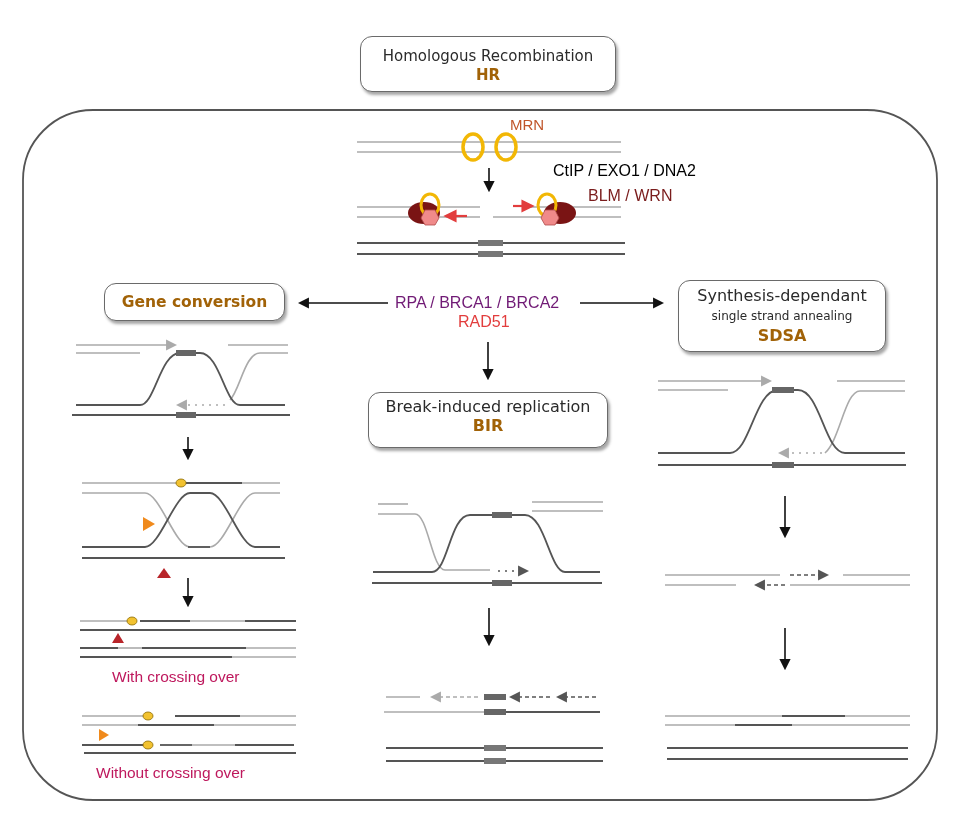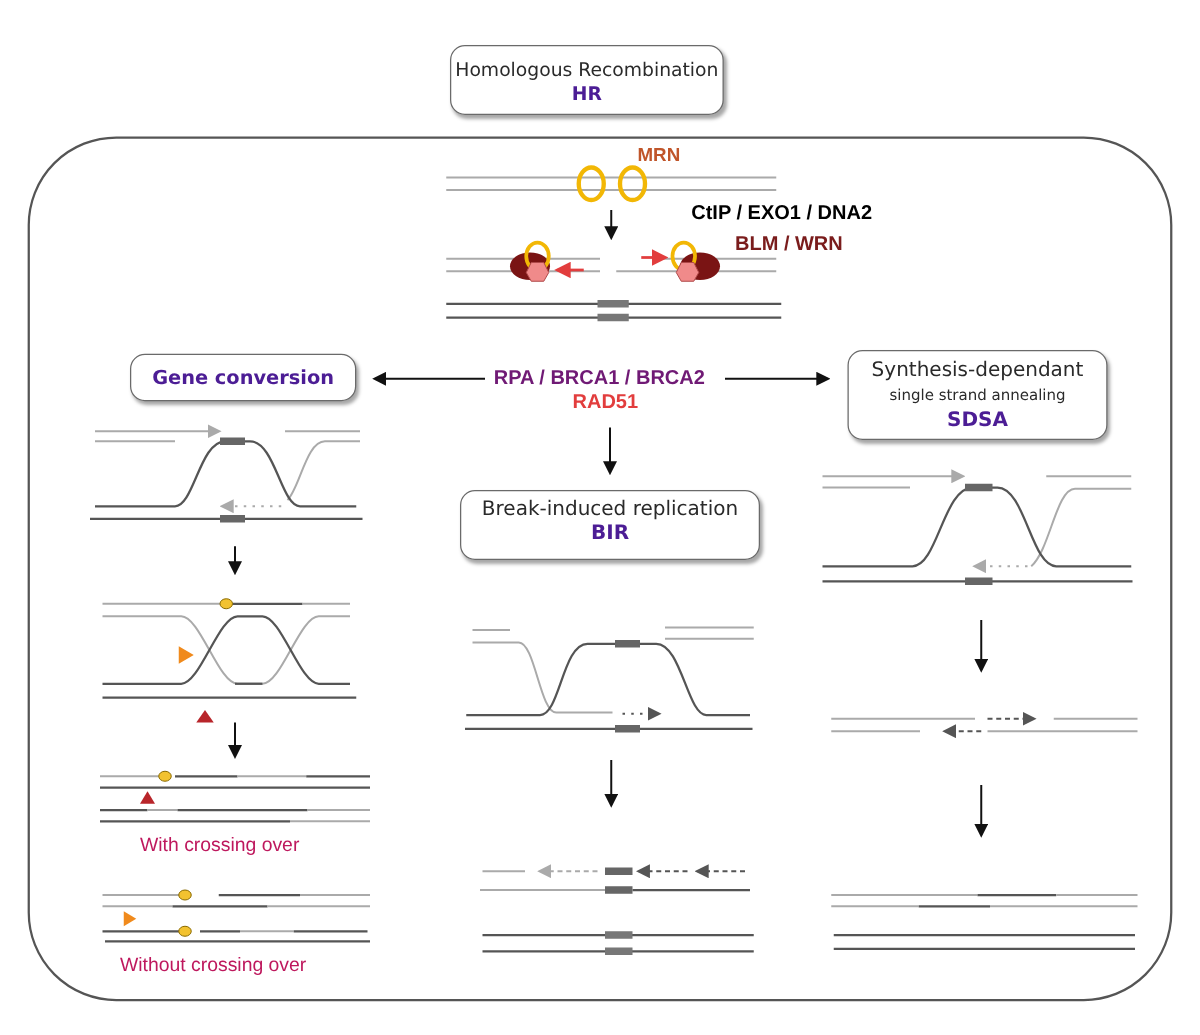--- a/index.html
+++ b/index.html
@@ -4,22 +4,22 @@
 <style>
   html, body { margin: 0; padding: 0; background: #ffffff; }
   body { width: 960px; height: 828px; position: relative; overflow: hidden; font-family: "Liberation Sans", sans-serif; }
   #stage { position: absolute; left: 0; top: 0; width: 960px; height: 828px; }
   .box {
     position: absolute; background: #fff; border: 1.5px solid #6a6a6a; border-radius: 12px;
     box-shadow: 2px 3px 3px rgba(0,0,0,0.35);
     text-align: center; color: #2a2a2a; font-family: "DejaVu Sans", sans-serif;
   }
   .box .t { display: block; font-size: 15px; line-height: 19px; }
-  .box .b { display: block; font-size: 15px; font-weight: bold; line-height: 19px; color: #4c1d95; }
-  .lbl { position: absolute; font-family: "Liberation Sans", sans-serif; font-weight: bold; white-space: nowrap; }
+  .box .b { display: block; font-size: 15px; font-weight: bold; line-height: 19px; color: #a16207; }
+  .lbl { position: absolute; font-family: "Liberation Sans", sans-serif; font-weight: normal; white-space: nowrap; }
   .cap { position: absolute; font-family: "Liberation Sans", sans-serif; font-size: 15.5px; color: #be185d; white-space: nowrap; }
 </style>
 </head>
 <body>
 
 <div id="stage">
   <svg id="svg" width="960" height="828" viewBox="0 0 960 828" xmlns="http://www.w3.org/2000/svg">
     <defs>
       <marker id="ahBlack" viewBox="0 0 10 10" refX="8" refY="5" markerWidth="7" markerHeight="7" orient="auto-start-reverse">
         <path d="M0,0 L10,5 L0,10 z" fill="#111"></path>
@@ -191,21 +191,21 @@
       <line x1="845" y1="716" x2="910" y2="716" stroke="#aaa" stroke-width="1.6"></line>
       <line x1="665" y1="725" x2="735" y2="725" stroke="#aaa" stroke-width="1.6"></line>
       <line x1="735" y1="725" x2="792" y2="725" stroke="#555" stroke-width="1.8"></line>
       <line x1="792" y1="725" x2="910" y2="725" stroke="#aaa" stroke-width="1.6"></line>
       <line x1="667" y1="748" x2="908" y2="748" stroke="#555" stroke-width="1.8"></line>
       <line x1="667" y1="759" x2="908" y2="759" stroke="#555" stroke-width="1.8"></line>
     </g>
   </svg>
 
   
-  <div class="box" style="left:360px; top:36px; width:219px; height:56px; padding-top:10px; box-sizing:border-box;">
+  <div class="box" style="left:360px; top:36px; width:256px; height:56px; padding-top:10px; box-sizing:border-box;">
     <span class="t">Homologous Recombination</span>
     <span class="b">HR</span>
   </div>
 
   <div class="lbl" style="left:510px; top:116px; font-size:15px; color:#c0552a;">MRN</div>
   <div class="lbl" style="left:553px; top:162px; font-size:16px; color:#000000;">CtIP / EXO1 / DNA2</div>
   <div class="lbl" style="left:588px; top:187px; font-size:16px; color:#7a1c1c;">BLM / WRN</div>
 
   <div class="lbl" style="left:393px; top:294px; font-size:16px; color:#701a75; background:#fff; padding:0 2px;">RPA / BRCA1 / BRCA2</div>
   <div class="lbl" style="left:458px; top:313px; font-size:16px; color:#e23d3d;">RAD51</div>

